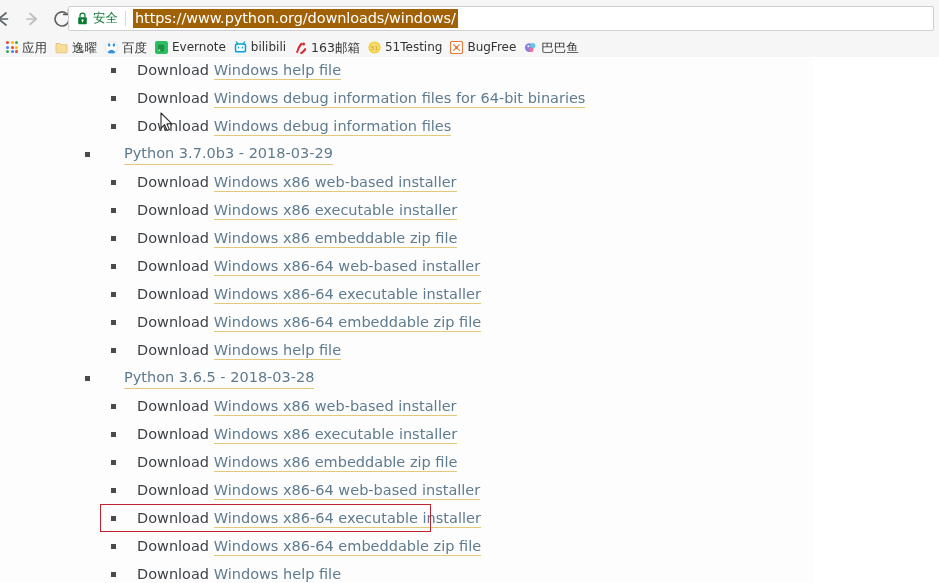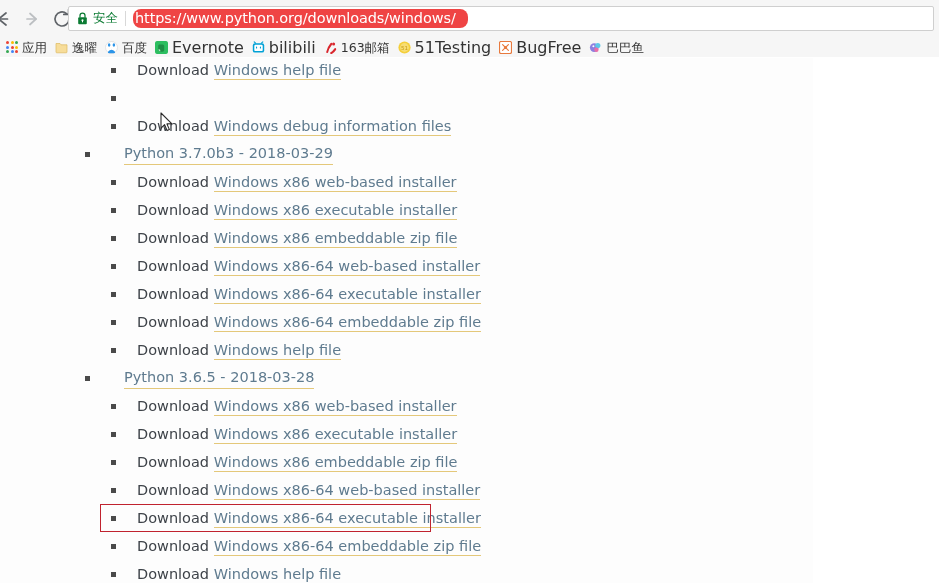--- a/index.html
+++ b/index.html
@@ -77,27 +77,26 @@
   }
   #omnibox-divider {
     width: 1px; height: 15px;
     background: #d8d8d8;
     flex: 0 0 auto;
     margin-right: 7px;
   }
   #url-text {
     font-size: 14.5px;
     color: #ffffff;
-    background: #ef4444;
-    padding: 1px 12px 2px 2px;
+    background: #a16207;
+    padding: 1px 2px 2px 2px;
     line-height: 16px;
     white-space: nowrap;
     font-family: "DejaVu Sans", "Liberation Sans", sans-serif;
     letter-spacing: -0.1px;
-    border-radius: 8px;
   }
 
   
   #bookmarks-bar {
     position: absolute;
     top: 37px; left: 0;
     width: 939px; height: 20px;
     display: flex;
     align-items: center;
     padding-left: 3px;
@@ -112,21 +111,21 @@
     white-space: nowrap;
   }
   .bm-icon {
     width: 13px; height: 13px;
     flex: 0 0 auto;
     margin-right: 4px;
     display: block;
     border-radius: 1px;
   }
   .bm-label {
-    font-size: 16px;
+    font-size: 12px;
     color: #333333;
     line-height: 13px;
     font-family: "DejaVu Sans", "Liberation Sans", sans-serif;
   }
   .bm-label.cjk { font-size: 12.5px; }
 
   
   #apps-grid-icon {
     width: 12px; height: 12px;
     display: grid;
@@ -351,20 +350,21 @@
 
 <div id="page-content">
 
   <div id="rows-container">
       <div class="row" style="top: -2px;">
         <span class="bullet file-bullet"></span>
         <span class="row-text"><span class="file-label">Download </span><a class="pylink">Windows help file</a></span>
       </div>
       <div class="row" style="top: 26px;">
         <span class="bullet file-bullet"></span>
+        <span class="row-text"><span class="file-label">Download </span><a class="pylink">Windows debug information files for 64-bit binaries</a></span>
       </div>
       <div class="row" style="top: 54px;">
         <span class="bullet file-bullet"></span>
         <span class="row-text"><span class="file-label">Download </span><a class="pylink">Windows debug information files</a></span>
       </div>
       <div class="row" style="top: 82px;">
         <span class="bullet release-bullet"></span>
         <a class="release-link">Python 3.7.0b3 - 2018-03-29</a>
       </div>
       <div class="row" style="top: 110px;">

